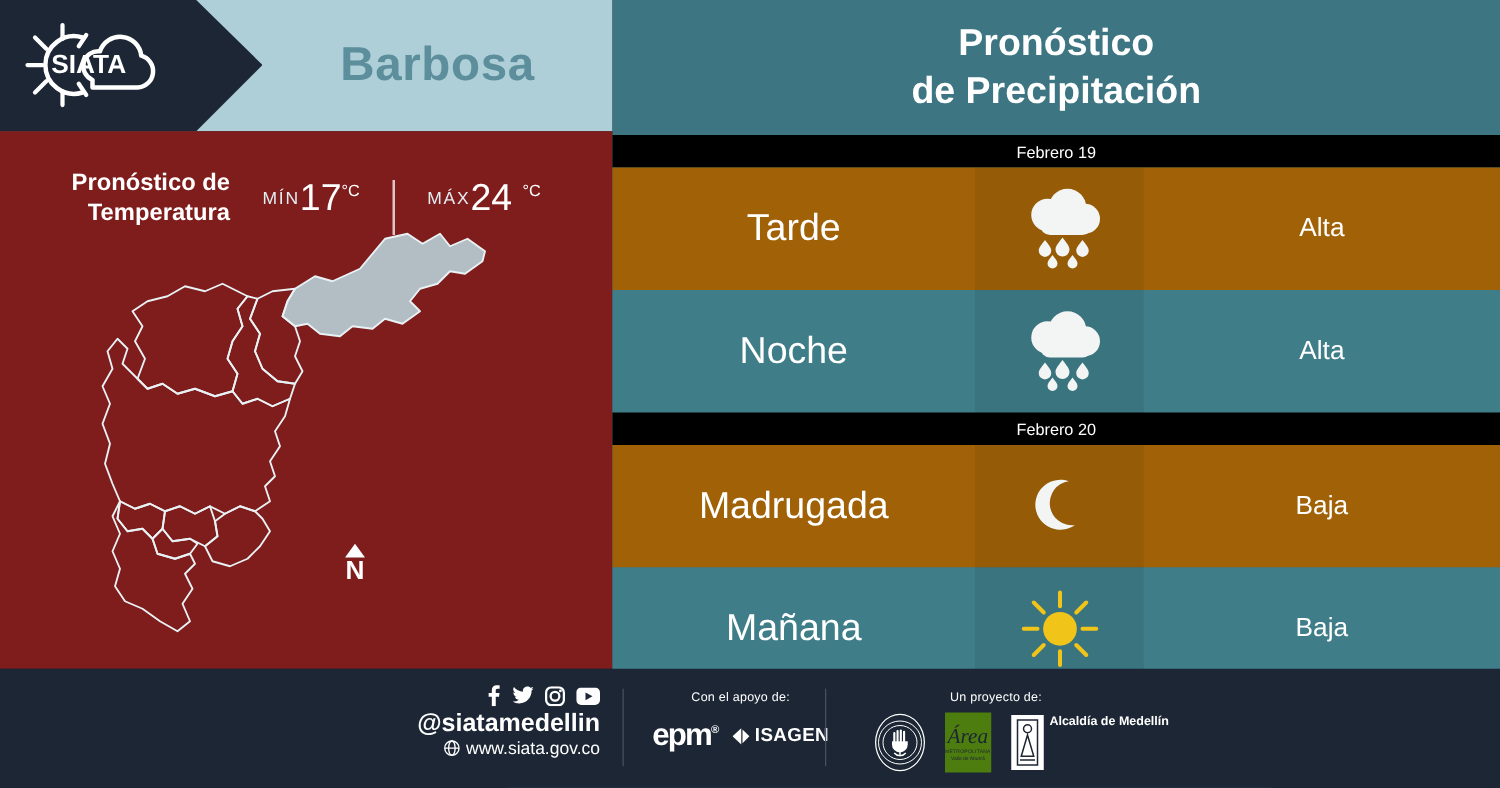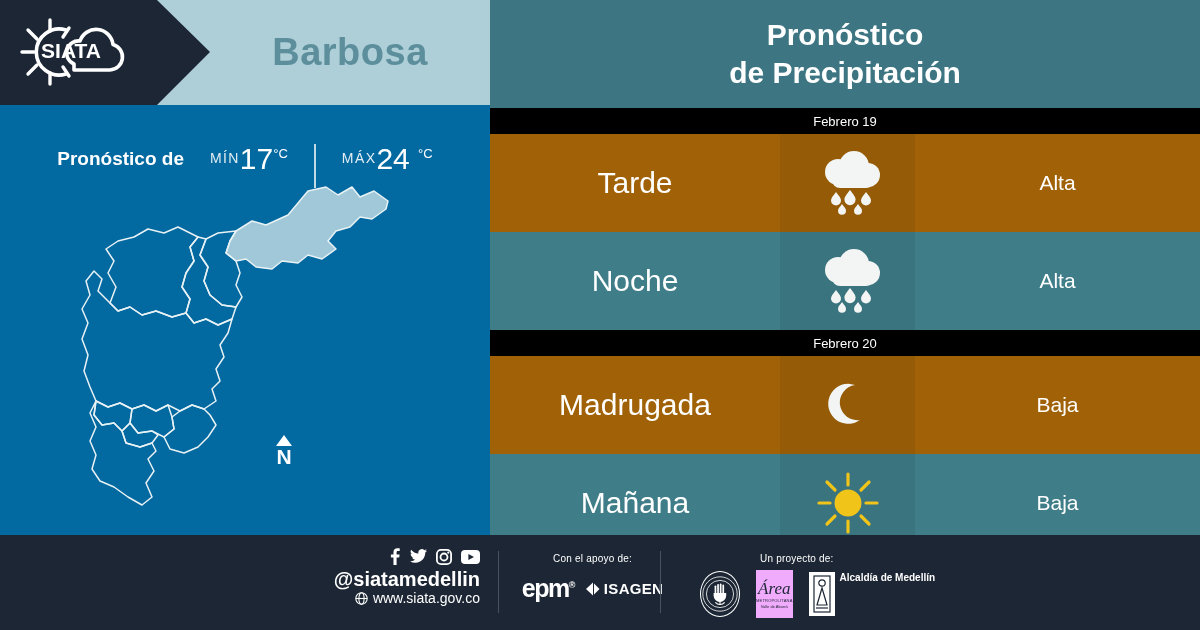--- a/index.html
+++ b/index.html
@@ -35,21 +35,21 @@
   #city-title {
     position: absolute; left: 210px; top: 0;
     width: 280px; height: 105px;
     display: flex; align-items: center; justify-content: center;
     font-size: 38px; font-weight: bold; color: #5c8e9c;
     letter-spacing: 0.5px;
   }
   #left-body {
     position: absolute; left: 0; top: 105px;
     width: 490px; height: 430px;
-    background: #0369a1;
+    background: #7f1d1d;
   }
   #temp-block {
     position: absolute; left: 0; top: 18px;
     width: 490px; height: 72px;
     display: flex; align-items: center; justify-content: center;
     gap: 26px;
   }
   #temp-title {
     font-size: 19px; font-weight: bold; color: #ffffff;
     line-height: 1.28; text-align: right;
@@ -170,21 +170,21 @@
   #project-logos {
     display: flex; align-items: center; justify-content: flex-start;
     gap: 16px; margin-top: 6px;
   }
   .seal {
     width: 46px; height: 46px; border-radius: 50%;
     border: 1px solid #ffffff;
     display: flex; align-items: center; justify-content: center;
   }
   #area-logo {
-    width: 52px; height: 48px; background: #f0abfc;
+    width: 52px; height: 48px; background: #4d7c0f;
     display: flex; flex-direction: column;
     align-items: center; justify-content: center; gap: 1px;
   }
   #area-script {
     font-family: "Liberation Serif", serif; font-style: italic;
     font-size: 17px; color: #1c2634; line-height: 1;
   }
   .area-sub1 { font-size: 4px; color: #1c2634; letter-spacing: .2px; }
   .area-sub2 { font-size: 4px; color: #1c2634; }
   #alcaldia-group { display: flex; align-items: flex-start; gap: 5px; }
@@ -226,20 +226,21 @@
       </div>
 
       <div id="city-title">Barbosa</div>
     </div>
 
     <div id="left-body">
 
       <div id="temp-block">
         <div id="temp-title">
           <div>Pronóstico de</div>
+          <div>Temperatura</div>
         </div>
 
         <div class="temp-col">
           <div class="temp-lbl">MÍN</div>
           <div class="temp-val">
             <span>17</span><sup>°C</sup>
           </div>
         </div>
 
         <div id="temp-divider"></div>

